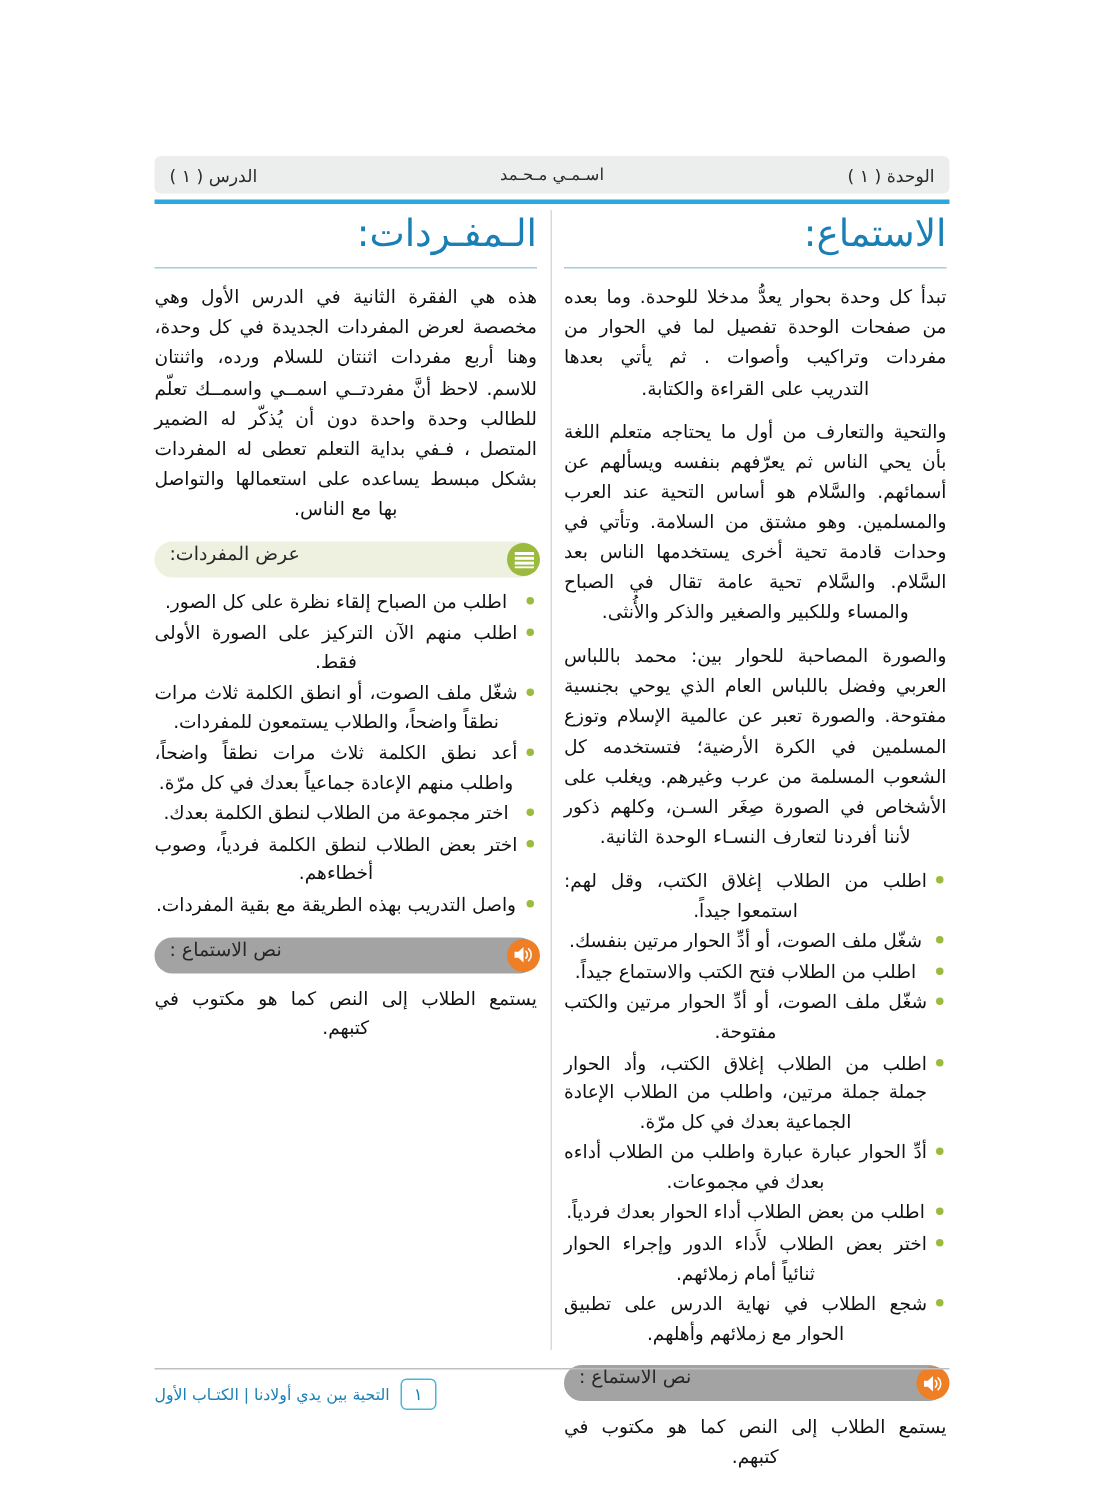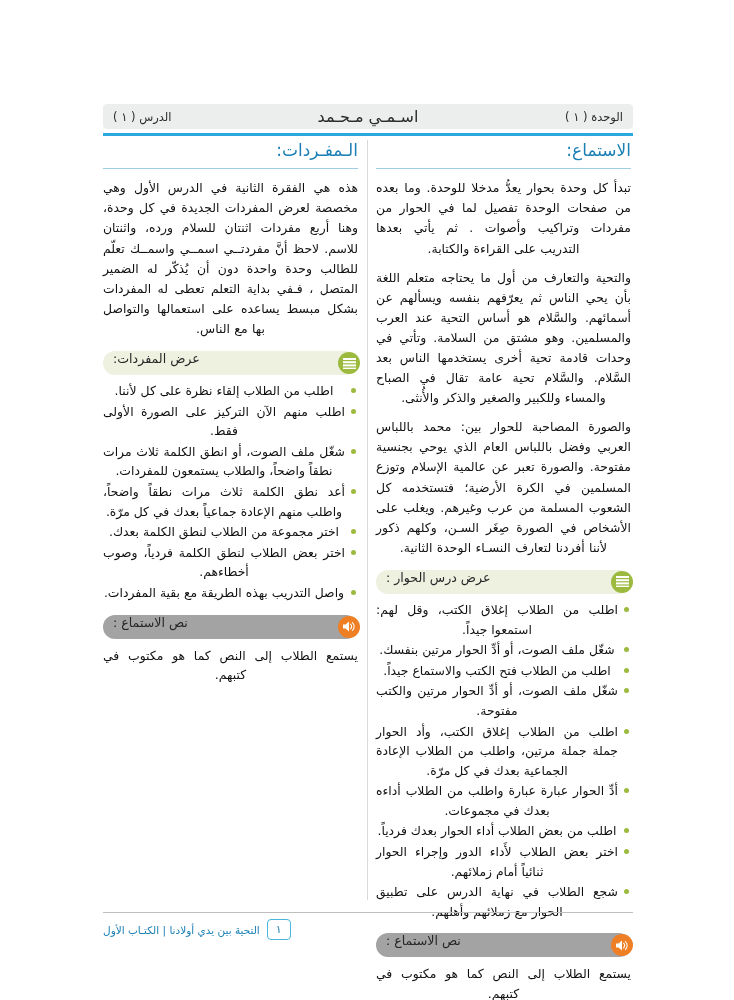--- a/index.html
+++ b/index.html
@@ -40,21 +40,21 @@
     padding: 0 10px;
     box-sizing: border-box;
     font-size: 11.5px;
     color: #2b2b2b;
     letter-spacing: 0;
   }
   .runhead .rh-center {
     position: absolute;
     left: 0; right: 0;
     text-align: center;
-    font-size: 16px;
+    font-size: 11px;
     letter-spacing: 1px;
   }
   .runhead .rh-right { z-index: 2; }
   .runhead .rh-left  { z-index: 2; }
 
   .head-rule {
     position: absolute;
     left: 103px;
     top: 133px;
     width: 530px;
@@ -76,21 +76,21 @@
   .col-divider {
     position: absolute;
     left: 367px;
     top: 140px;
     width: 1px;
     height: 760px;
     background: #d9d9d9;
   }
 
   .sec-title {
-    font-size: 17px;
+    font-size: 25px;
     color: #1a7fb5;
     text-align: center;
     letter-spacing: 1px;
     margin: 0 0 4px 0;
     padding-bottom: 3px;
     line-height: 1.25;
   }
   .sec-title-rule {
     height: 1px;
     background: #9ecde4;
@@ -222,31 +222,20 @@
 
   <div class="col col-right">
 
     <div class="sec-title">الاستماع:</div>
     <div class="sec-title-rule"></div>
 
     <p class="body">تبدأ كل وحدة بحوار يعدُّ مدخلا للوحدة. وما بعده من صفحات الوحدة  تفصيل لما في الحوار من مفردات وتراكيب وأصوات . ثم يأتي بعدها التدريب على القراءة والكتابة.</p>
     <p class="body">والتحية والتعارف من أول ما يحتاجه متعلم اللغة بأن يحي الناس ثم يعرّفهم بنفسه ويسألهم عن أسمائهم. والسَّلام هو أساس التحية عند العرب والمسلمين. وهو مشتق من السلامة. وتأتي في وحدات قادمة تحية أخرى يستخدمها الناس بعد السَّلام. والسَّلام تحية عامة تقال في الصباح والمساء وللكبير والصغير والذكر والأُنثى.</p>
     <p class="body">والصورة المصاحبة للحوار بين: محمد باللباس العربي وفضل باللباس العام الذي يوحي بجنسية مفتوحة. والصورة تعبر عن عالمية الإسلام وتوزع المسلمين في الكرة الأرضية؛ فتستخدمه كل الشعوب المسلمة من عرب وغيرهم. ويغلب على الأشخاص في الصورة صِغَر السـن، وكلهم ذكور لأننا أفردنا لتعارف النسـاء الوحدة الثانية.</p>
 
-    <div class="bar bar-green">
-      <span class="badge badge-green">
-        <svg width="13" height="11" viewBox="0 0 13 11" aria-hidden="true">
-          <rect x="0" y="0" width="13" height="2" fill="#ffffff"></rect>
-          <rect x="0" y="3.2" width="13" height="2" fill="#ffffff"></rect>
-          <rect x="0" y="6.4" width="13" height="2" fill="#ffffff"></rect>
-          <rect x="0" y="9.6" width="13" height="1.4" fill="#ffffff"></rect>
-        </svg>
-      </span>
-      <span>عرض درس الحوار :</span>
-    </div>
 
     <ul class="bullets">
       <li>اطلب من الطلاب إغلاق الكتب، وقل لهم: استمعوا جيداً.</li>
       <li>شغّل ملف الصوت، أو أدِّ الحوار مرتين بنفسك.</li>
       <li>اطلب من الطلاب فتح الكتب والاستماع جيداً.</li>
       <li>شغّل ملف الصوت، أو أدِّ الحوار مرتين والكتب مفتوحة.</li>
       <li>اطلب من الطلاب إغلاق الكتب، وأد الحوار جملة جملة مرتين، واطلب من الطلاب الإعادة الجماعية بعدك في كل مرّة.</li>
       <li>أدِّ الحوار عبارة عبارة واطلب من الطلاب أداءه بعدك في مجموعات.</li>
       <li>اطلب من بعض الطلاب أداء الحوار بعدك فردياً.</li>
       <li>اختر بعض الطلاب لأَداء الدور وإجراء الحوار ثنائياً أمام زملائهم.</li>
@@ -280,21 +269,21 @@
           <rect x="0" y="0" width="13" height="2" fill="#ffffff"></rect>
           <rect x="0" y="3.2" width="13" height="2" fill="#ffffff"></rect>
           <rect x="0" y="6.4" width="13" height="2" fill="#ffffff"></rect>
           <rect x="0" y="9.6" width="13" height="1.4" fill="#ffffff"></rect>
         </svg>
       </span>
       <span>عرض المفردات:</span>
     </div>
 
     <ul class="bullets">
-      <li>اطلب من الطلاب إلقاء نظرة على كل لأننا.</li>
+      <li>اطلب من الصباح إلقاء نظرة على كل الصور.</li>
       <li>اطلب منهم الآن التركيز على الصورة الأولى فقط.</li>
       <li>شغّل ملف الصوت، أو انطق الكلمة ثلاث مرات نطقاً واضحاً، والطلاب يستمعون للمفردات.</li>
       <li>أعد نطق الكلمة ثلاث مرات نطقاً واضحاً، واطلب منهم الإعادة جماعياً بعدك في كل مرّة.</li>
       <li>اختر مجموعة من الطلاب لنطق الكلمة بعدك.</li>
       <li>اختر بعض الطلاب لنطق الكلمة فردياً، وصوب أخطاءهم.</li>
       <li>واصل التدريب بهذه الطريقة مع بقية المفردات.</li>
     </ul>
 
     <div class="bar bar-orange">
       <span class="badge badge-orange">

